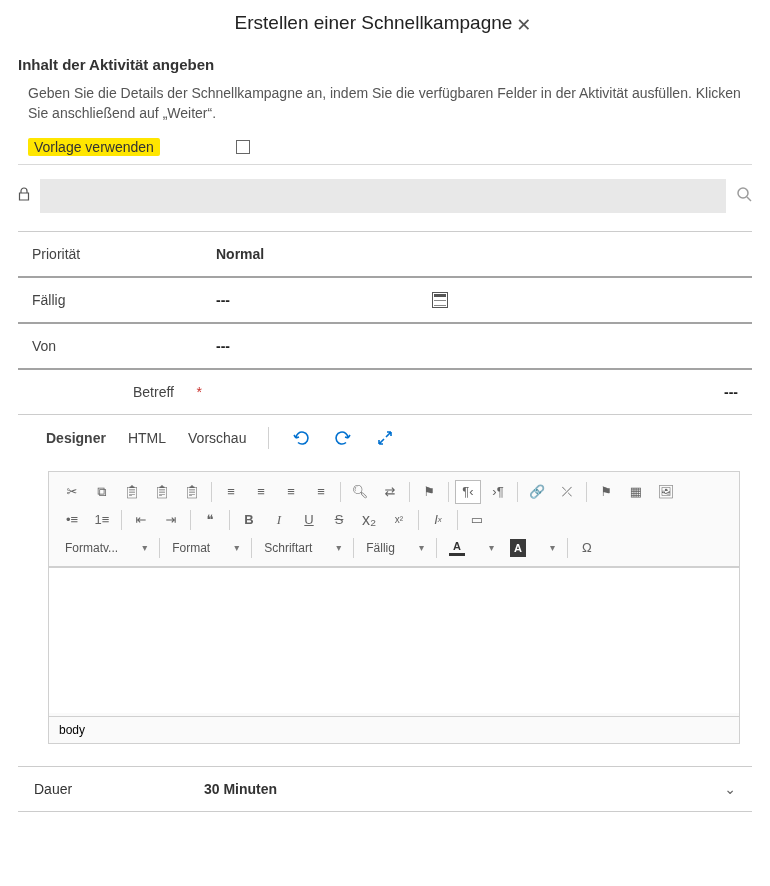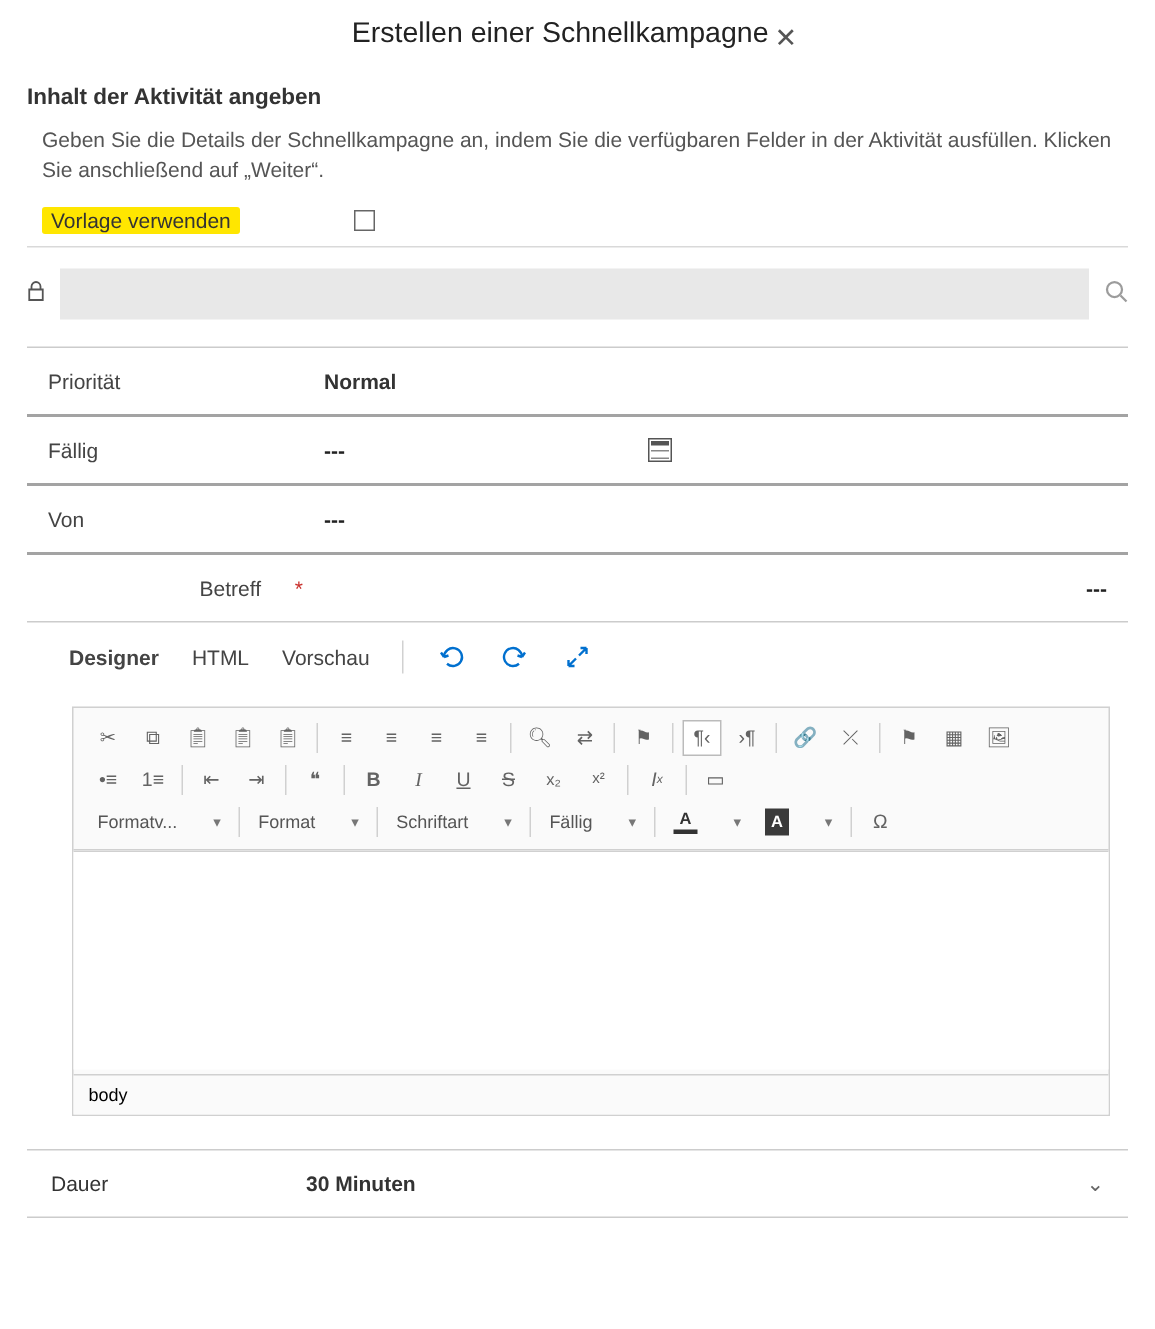--- a/index.html
+++ b/index.html
@@ -243,21 +243,21 @@
       <span class="tsep"></span>
       <span class="tbtn">⇤</span>
       <span class="tbtn">⇥</span>
       <span class="tsep"></span>
       <span class="tbtn">❝</span>
       <span class="tsep"></span>
       <span class="tbtn" style="font-weight:700">B</span>
       <span class="tbtn" style="font-style:italic;font-family:serif">I</span>
       <span class="tbtn" style="text-decoration:underline">U</span>
       <span class="tbtn" style="text-decoration:line-through">S</span>
-      <span class="tbtn" style="font-size:11px">x₂</span>
+      <span class="tbtn" style="font-size:16px">x₂</span>
       <span class="tbtn" style="font-size:10px">x²</span>
       <span class="tsep"></span>
       <span class="tbtn" style="font-style:italic">I<sub style="font-size:8px">x</sub></span>
       <span class="tsep"></span>
       <span class="tbtn">▭</span>
 
       <div style="flex-basis:100%;height:0"></div>
 
       <span class="dropdown">
         <span>Formatv...</span>

